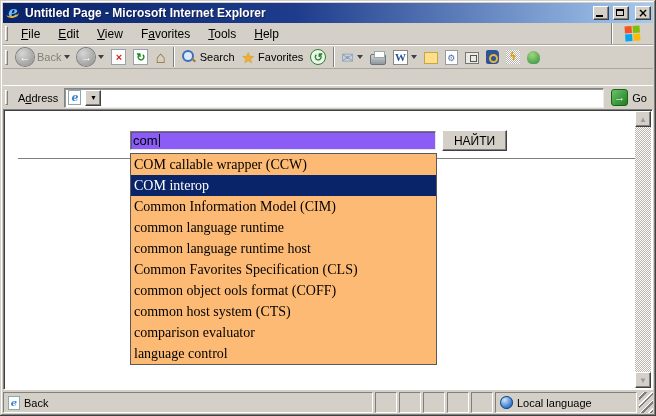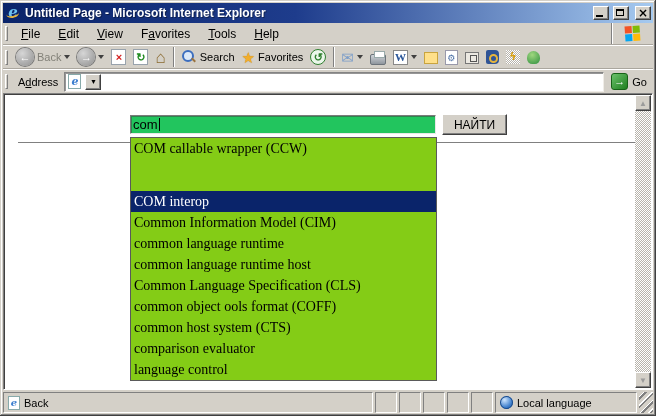--- a/index.html
+++ b/index.html
@@ -72,21 +72,21 @@
   .media-icon::before{content:"";position:absolute;left:4px;top:2px;width:5px;height:5px;border:1px solid #555;}
   .research-icon{width:13px;height:14px;background:#2f5496;border-radius:2px 4px 4px 2px;position:relative;flex:none;}
   .research-icon::after{content:"";position:absolute;right:1px;bottom:1px;width:5px;height:5px;border:2px solid #e8b63c;border-radius:50%;}
   .dither{background-image:
       linear-gradient(45deg,#b8b4ac 25%,transparent 25%,transparent 75%,#b8b4ac 75%),
       linear-gradient(45deg,#b8b4ac 25%,transparent 25%,transparent 75%,#b8b4ac 75%);
     background-size:2px 2px;background-position:0 0,1px 1px;background-color:#fff;}
   .grid-icon{width:14px;height:14px;color:#d8a012;font:bold 11px "DejaVu Sans",sans-serif;line-height:13px;text-align:center;flex:none;}
   .msgr-icon{width:13px;height:13px;border-radius:50% 50% 40% 40%;background:radial-gradient(circle at 40% 30%,#9fd77f,#2f8f3f);flex:none;}
   
-  .addressbar{height:24px;flex:none;display:flex;align-items:center;gap:4px;border-top:1px solid #fff;padding-right:3px;}
+  .addressbar{height:24px;flex:none;display:flex;align-items:center;gap:4px;border-top:1px solid #fff;padding-right:3px;margin-top:16px;}
   .addr-label{font-size:11px;padding:0 2px;}
   .addr-label u{text-decoration:underline;}
   .addr-field{flex:1;height:20px;background:#fff;display:flex;align-items:center;gap:4px;padding:1px 1px 1px 3px;
     border:1px solid;border-color:#848484 #f0ede8 #f0ede8 #848484;box-shadow:inset 1px 1px 0 rgba(64,64,64,.55);
     font-size:12px;}
   .page-icon{width:13px;height:15px;background:#fff;border:1px solid #8aa;flex:none;
     color:#3c7ecf;font:italic bold 11px "DejaVu Serif",serif;text-align:center;line-height:13px;}
   .addr-url{flex:1;white-space:nowrap;overflow:hidden;}
   .addr-drop{width:16px;height:16px;flex:none;background:var(--chrome,#d4d0c8);
     border:1px solid;border-color:#fff #404040 #404040 #fff;box-shadow:inset -1px -1px 0 #808080;
@@ -97,34 +97,34 @@
   
   .content{flex:1;position:relative;background:#fff;
     border:1px solid;border-color:#808080 #fff #fff #808080;box-shadow:inset 1px 1px 0 #404040;
     font-family:"Liberation Sans",sans-serif;}
   .scrollbar{position:absolute;top:1px;right:1px;bottom:1px;width:16px;}
   .sb-btn{position:absolute;left:0;width:16px;height:16px;background:var(--chrome,#d4d0c8);
     border:1px solid;border-color:#fff #404040 #404040 #fff;box-shadow:inset -1px -1px 0 #808080;
     color:#9b9b9b;font-size:8px;line-height:13px;text-align:center;padding:0;}
   .sb-up{top:0;} .sb-down{bottom:0;}
   .sb-track{position:absolute;left:0;top:16px;bottom:16px;width:16px;}
-  .search-input{position:absolute;left:126px;top:21px;width:306px;height:19px;background:#22c55e;
+  .search-input{position:absolute;left:126px;top:21px;width:306px;height:19px;background:#8b5cf6;
     border:1px solid;border-color:#7b7b7b #e8e8e8 #e8e8e8 #7b7b7b;box-shadow:inset 1px 1px 0 rgba(64,64,64,.5);
     font-size:13px;line-height:16px;padding:1px 2px;white-space:nowrap;}
   .caret{display:inline-block;width:1px;height:13px;background:#000;vertical-align:-2px;margin-left:1px;}
   .find-btn{position:absolute;left:438px;top:20px;width:65px;height:21px;background:var(--chrome,#d4d0c8);
     border:1px solid;border-color:#fff #404040 #404040 #fff;box-shadow:inset -1px -1px 0 #808080;
     font-family:"Liberation Sans",sans-serif;font-size:12px;color:#000;padding:0;text-align:center;}
   .page-hr{position:absolute;left:14px;right:6px;top:48px;height:0;
     border-top:1px solid #808080;border-bottom:1px solid #fff;}
-  .suggest-list{position:absolute;left:126px;top:43px;width:307px;background:#84cc16;
+  .suggest-list{position:absolute;left:126px;top:43px;width:307px;background:#fdba74;
     border:1px solid #5a5a5a;z-index:5;}
   .suggest-item{height:21px;line-height:21px;padding-left:3px;
     font-family:"Liberation Serif",serif;font-size:14px;color:#000;white-space:nowrap;overflow:hidden;}
-  .suggest-item.selected{background:var(--selection,#0a246a);color:#fff;margin-top:32px;}
+  .suggest-item.selected{background:var(--selection,#0a246a);color:#fff;}
   
   .statusbar{height:21px;flex:none;margin-top:2px;display:flex;align-items:stretch;gap:2px;font-size:11px;}
   .sb-panel{display:flex;align-items:center;gap:4px;padding:1px 4px;
     border:1px solid;border-color:#808080 #fff #fff #808080;white-space:nowrap;overflow:hidden;}
   .sb-main{flex:1;}
   .sb-small{width:22px;flex:none;padding:0;}
   .sb-zone{width:142px;flex:none;}
   .globe-icon{width:13px;height:13px;border-radius:50%;flex:none;
     background:radial-gradient(circle at 35% 30%,#cfe6ff,#3d7ecc 60%,#1d4e8f);
     box-shadow:inset 0 0 0 1px #1a4a8a;}
@@ -257,21 +257,21 @@
     <button class="find-btn">НАЙТИ</button>
 
     <div class="page-hr"></div>
 
     <div class="suggest-list" id="suggest-list">
         <div class="suggest-item">COM callable wrapper (CCW)</div>
         <div class="suggest-item selected">COM interop</div>
         <div class="suggest-item">Common Information Model (CIM)</div>
         <div class="suggest-item">common language runtime</div>
         <div class="suggest-item">common language runtime host</div>
-        <div class="suggest-item">Common Language Specification (CLS)</div>
+        <div class="suggest-item">Common Favorites Specification (CLS)</div>
         <div class="suggest-item">common object ools format (COFF)</div>
         <div class="suggest-item">common host system (CTS)</div>
         <div class="suggest-item">comparison evaluator</div>
         <div class="suggest-item">language control</div>
       </div>
 
     <div class="scrollbar">
       <button class="sb-btn sb-up">▲</button>
       <div class="sb-track dither"></div>
       <button class="sb-btn sb-down">▼</button>

